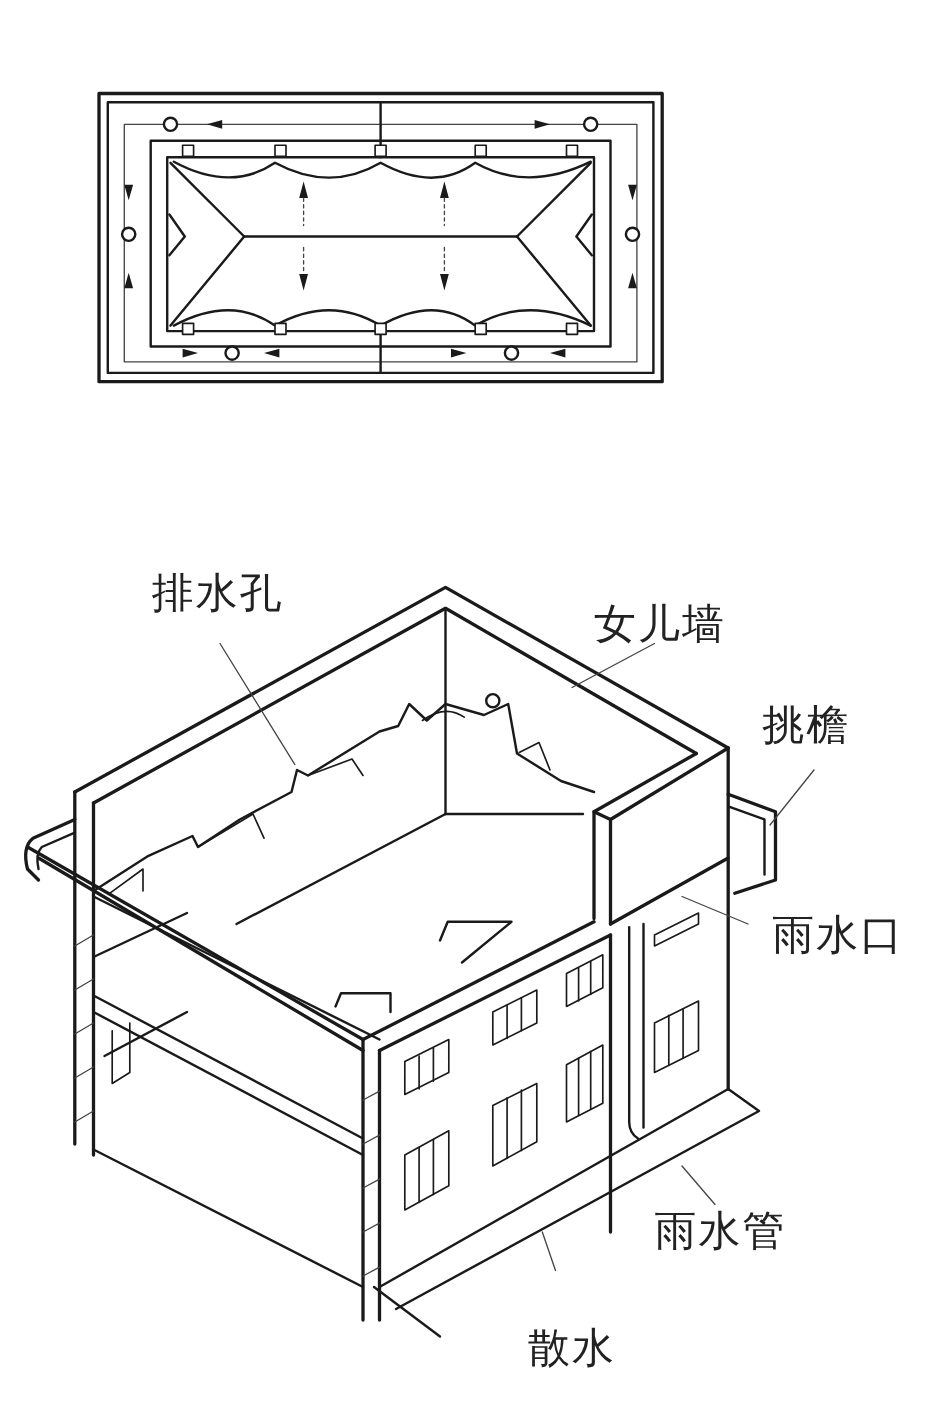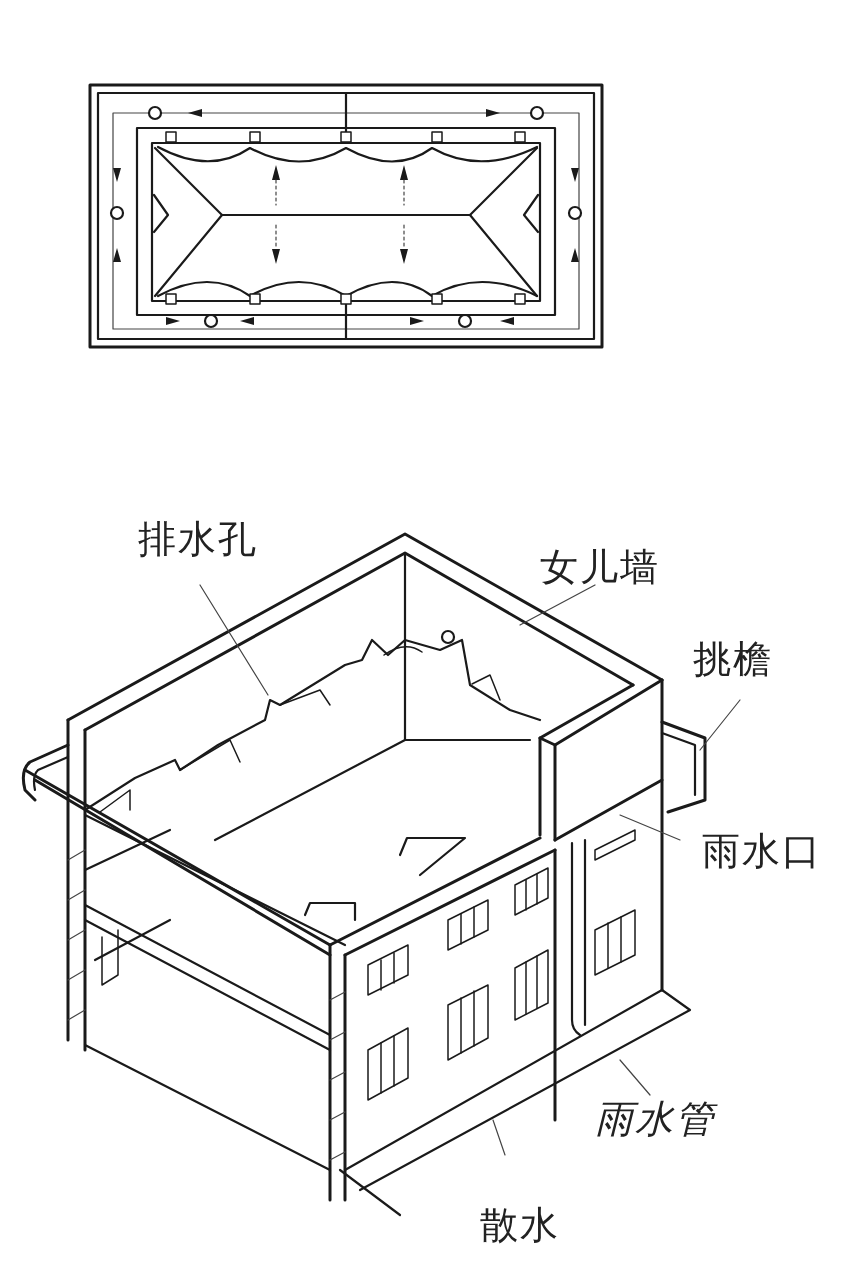--- a/index.html
+++ b/index.html
@@ -199,14 +199,14 @@
       <line x1="650" y1="1095" x2="620" y2="1060"></line>
       <line x1="505" y1="1155" x2="493" y2="1120"></line>
     </g>
   </g>
 </svg>
 
 <div class="lbl" style="left:138px; top:520px;text-align:center;">排水孔</div>
 <div class="lbl" style="left:540px; top:548px;">女儿墙</div>
 <div class="lbl" style="left:693px; top:640px;text-align:right;">挑檐</div>
 <div class="lbl" style="left:702px; top:835px;font-family:Liberation Mono, monospace;">雨水口</div>
-<div class="lbl" style="left:595px; top:1100px;font-style:italic;">雨水管</div>
+<div class="lbl" style="left:595px; top:1100px;">雨水管</div>
 <div class="lbl" style="left:480px; top:1206px;">散水</div>
 
 </body></html>

